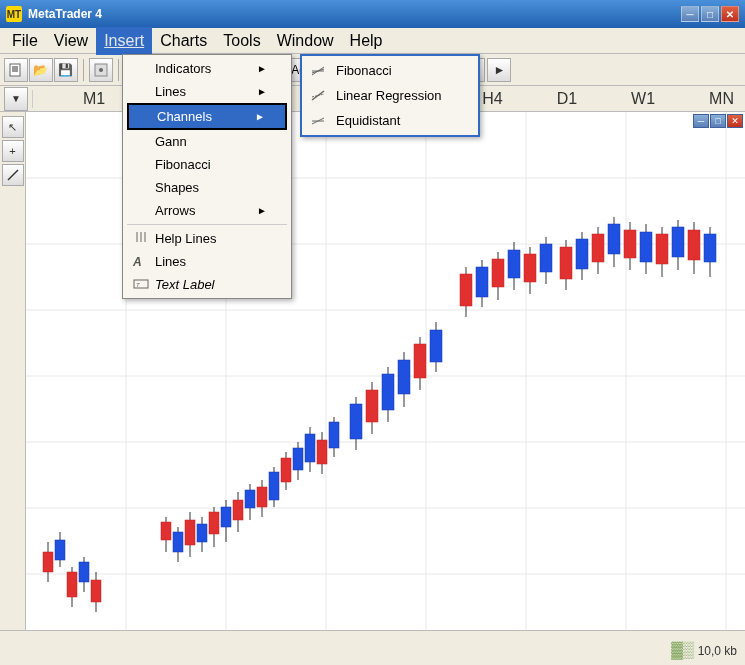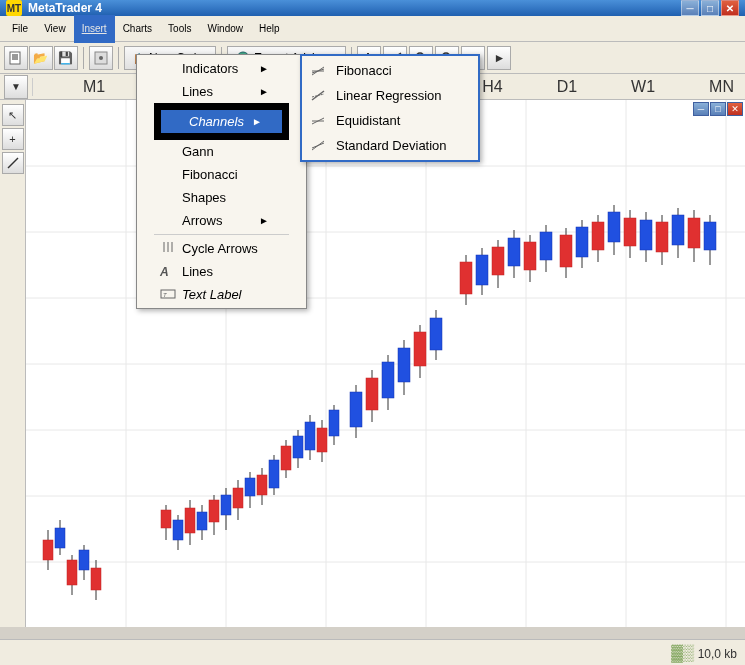--- a/index.html
+++ b/index.html
@@ -9,21 +9,21 @@
       background: #d4d0c8;
       font-family: 'Segoe UI', Tahoma, Geneva, Verdana, sans-serif;
       font-size: 13px;
       overflow: hidden;
       position: relative;
     }
 
     
     .title-bar {
       background: linear-gradient(to bottom, #4a90d9, #2060b0);
-      height: 16px;
+      height: 28px;
       display: flex;
       align-items: center;
       justify-content: space-between;
       padding: 0 6px;
       color: white;
       font-size: 12px;
       font-weight: bold;
     }
     .title-bar-left {
       display: flex;
@@ -68,21 +68,21 @@
       background: #f0ece0;
       height: 26px;
       display: flex;
       align-items: center;
       padding: 0 4px;
       border-bottom: 1px solid #bbb;
     }
     .menu-item {
       padding: 14px 8px;
       cursor: pointer;
-      font-size: 10px;
+      font-size: 16px;
       color: #000;
       height: 100%;
       display: flex;
       align-items: center;
     }
     .menu-item.active-open {
       background: #316ac5;
       color: #e5e5e5;
       text-decoration: underline;
     }
@@ -210,40 +210,40 @@
     .chart-area {
       flex: 1;
       background: white;
       position: relative;
       overflow: hidden;
     }
 
     
     .status-bar {
       background: #f0ece0;
-      height: 26px;
-      display: flex;
-      align-items: center;
-      padding: 0 8px;
+      height: 35px;
+      display: flex;
+      align-items: flex-start;
+      padding: 10px 8px;
       border-top: 1px solid #bbb;
       font-size: 12px;
       color: #333;
       justify-content: space-between;
     }
 
     .insert-menu {
       position: absolute;
       top: 54px;
-      left: 136px;
+      left: 122px;
       background: #f8f5ee;
       border: 1px solid #888;
       box-shadow: 2px 2px 5px rgba(0,0,0,0.3);
       min-width: 170px;
       z-index: 200;
-      padding: 2px 17px;
+      padding: 2px 4px;
     }
 
     .dropdown-item {
       padding: 4px 20px 4px 28px;
       cursor: pointer;
       display: flex;
       align-items: center;
       justify-content: space-between;
       white-space: nowrap;
       font-size: 13px;
@@ -578,21 +578,21 @@
 
 <div class="insert-menu">
   <div class="dropdown-item">
     <span>Indicators</span>
     <span class="arrow-right">►</span>
   </div>
   <div class="dropdown-item">
     <span>Lines</span>
     <span class="arrow-right">►</span>
   </div>
-  <div class="dropdown-item highlighted" style="background:#316ac5;color:white;border:7px solid #000000;font-style:italic;">
+  <div class="dropdown-item highlighted" style="background:#316ac5;color:white;border:2px solid #000000;">
     <span>Channels</span>
     <span class="arrow-right">►</span>
   </div>
   <div class="dropdown-item">
     <span>Gann</span>
   </div>
   <div class="dropdown-item">
     <span>Fibonacci</span>
   </div>
   <div class="dropdown-item">
@@ -604,21 +604,21 @@
   </div>
   <div class="dropdown-separator"></div>
   <div class="dropdown-item" style="position:relative;">
     <span style="position:absolute;left:6px;font-size:12px;color:#555;">
       <svg width="16" height="14" viewBox="0 0 16 14">
           <line x1="4" y1="2" x2="4" y2="12" stroke="#666" stroke-width="1"></line>
           <line x1="8" y1="2" x2="8" y2="12" stroke="#666" stroke-width="1"></line>
           <line x1="12" y1="2" x2="12" y2="12" stroke="#666" stroke-width="1"></line>
         </svg>
     </span>
-    <span>Cycle Arrows</span>
+    <span>Help Lines</span>
   </div>
   <div class="dropdown-item" style="position:relative;">
     <span style="position:absolute;left:6px;font-size:12px;color:#555;font-style:italic;font-weight:bold;">A</span>
     <span>Lines</span>
   </div>
   <div class="dropdown-item" style="position:relative;font-style:italic;">
     <span style="position:absolute;left:6px;font-size:11px;color:#555;">
       <svg width="16" height="14" viewBox="0 0 16 14">
           <rect x="1" y="3" width="14" height="8" fill="none" stroke="#666" stroke-width="1"></rect>
           <text x="3" y="10" font-size="6" fill="#666">T</text>
@@ -650,29 +650,20 @@
   </div>
   <div class="submenu-item">
     <span class="submenu-icon">
       <svg width="16" height="14" viewBox="0 0 16 14">
           <line x1="2" y1="11" x2="14" y2="5" stroke="#666" stroke-width="1"></line>
           <line x1="2" y1="8" x2="14" y2="8" stroke="#666" stroke-width="1"></line>
         </svg>
     </span>
     <span>Equidistant</span>
   </div>
-  <div class="submenu-item">
-    <span class="submenu-icon">
-      <svg width="16" height="14" viewBox="0 0 16 14">
-          <line x1="2" y1="10" x2="14" y2="5" stroke="#666" stroke-width="1"></line>
-          <line x1="2" y1="12" x2="14" y2="3" stroke="#666" stroke-width="1"></line>
-        </svg>
-    </span>
-    <span>Standard Deviation</span>
-  </div>
 </div>
 
 <div class="status-bar" style="position:absolute;bottom:0;left:0;right:0;">
   <span></span>
   <span>
     <span style="font-size:16px;color:#8a6;">▓▒</span>
     <span>10,0 kb</span>
   </span>
 </div>
 

